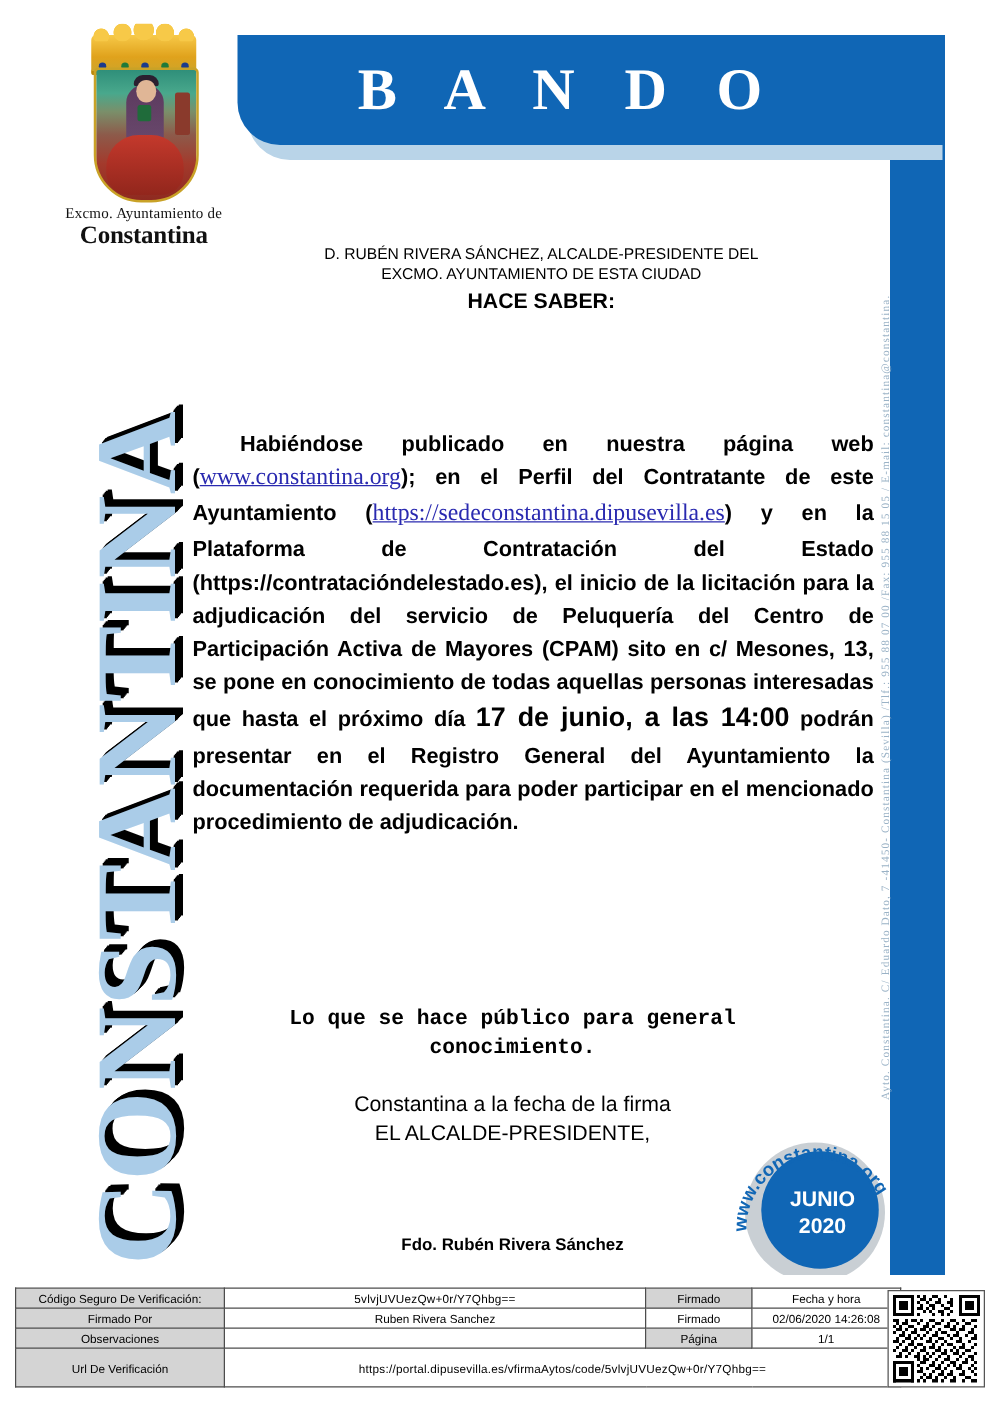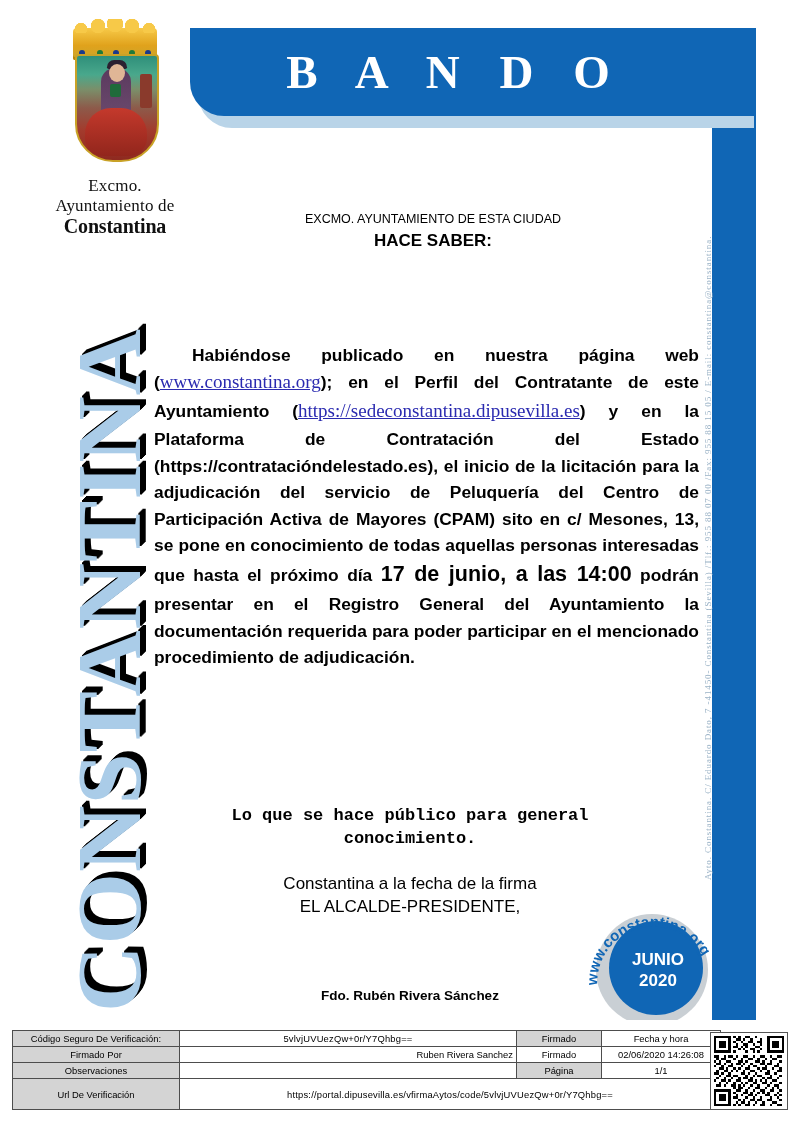--- a/index.html
+++ b/index.html
@@ -172,23 +172,23 @@
   }
   .shield .emblem {
     position: absolute;
     left: 33px; top: 28px;
     width: 11px; height: 13px;
     background: #1f6b3a;
     border-radius: 2px;
   }
   .crest-line1 {
     font-family: "Liberation Serif", serif;
-    font-size: 17px;
+    font-size: 12px;
     color: #111;
-    margin-top: 16px;
+    margin-top: 3px;
     letter-spacing: 0.2px;
   }
   .crest-line2 {
     font-family: "Liberation Serif", serif;
     font-size: 20px;
     font-weight: bold;
     color: #111;
     line-height: 1.05;
     letter-spacing: -0.2px;
   }
@@ -339,21 +339,21 @@
     text-align: center;
     font-size: 9.4px;
   }
   td.mono {
     font-family: "Liberation Mono", monospace;
     text-align: center;
     font-size: 9.2px;
     letter-spacing: 0.2px;
     margin-left: 48px;
   }
-  td.left { text-align: right; }
+  td.left { text-align: center; }
   td.ctr { text-align: center; }
 
   .qr {
     position: absolute;
     left: 710px;
     top: 1032px;
     width: 78px;
     height: 78px;
     border: 1px solid #555;
     background: #fff;
@@ -396,21 +396,21 @@
         <div class="robe"></div>
       </div>
     </div>
     <div class="crest-line1">Excmo. Ayuntamiento de</div>
     <div class="crest-line2">Constantina</div>
   </div>
 
   <div class="watermark">CONSTANTINA</div>
 
   <div class="doc-subtitle">
-    <br>
+    <span>D. RUBÉN RIVERA SÁNCHEZ, ALCALDE-PRESIDENTE DEL</span><br>
     <span>EXCMO. AYUNTAMIENTO DE ESTA CIUDAD</span>
   </div>
   <div class="hace-saber">HACE SABER:</div>
 
   <div class="body-text">
     <span class="indent"></span><span>Habiéndose publicado en  nuestra página web (</span><span class="link">www.constantina.org</span><span>); en el Perfil del Contratante de este Ayuntamiento (</span><span class="link">https://sedeconstantina.dipusevilla.es</span><span>) y en la Plataforma de Contratación del Estado (https://contratacióndelestado.es), el inicio de la licitación para la adjudicación del  servicio de Peluquería del Centro de Participación Activa de Mayores (CPAM) sito en c/ Mesones, 13, se pone en conocimiento de todas aquellas personas interesadas que hasta el próximo día </span><span class="big">17 de junio, a las 14:00</span><span> podrán presentar en el Registro General del Ayuntamiento la documentación requerida para poder participar en el mencionado procedimiento de adjudicación.</span>
   </div>
 
   <div class="closing">
     <span>Lo que se hace público para general</span><br>

